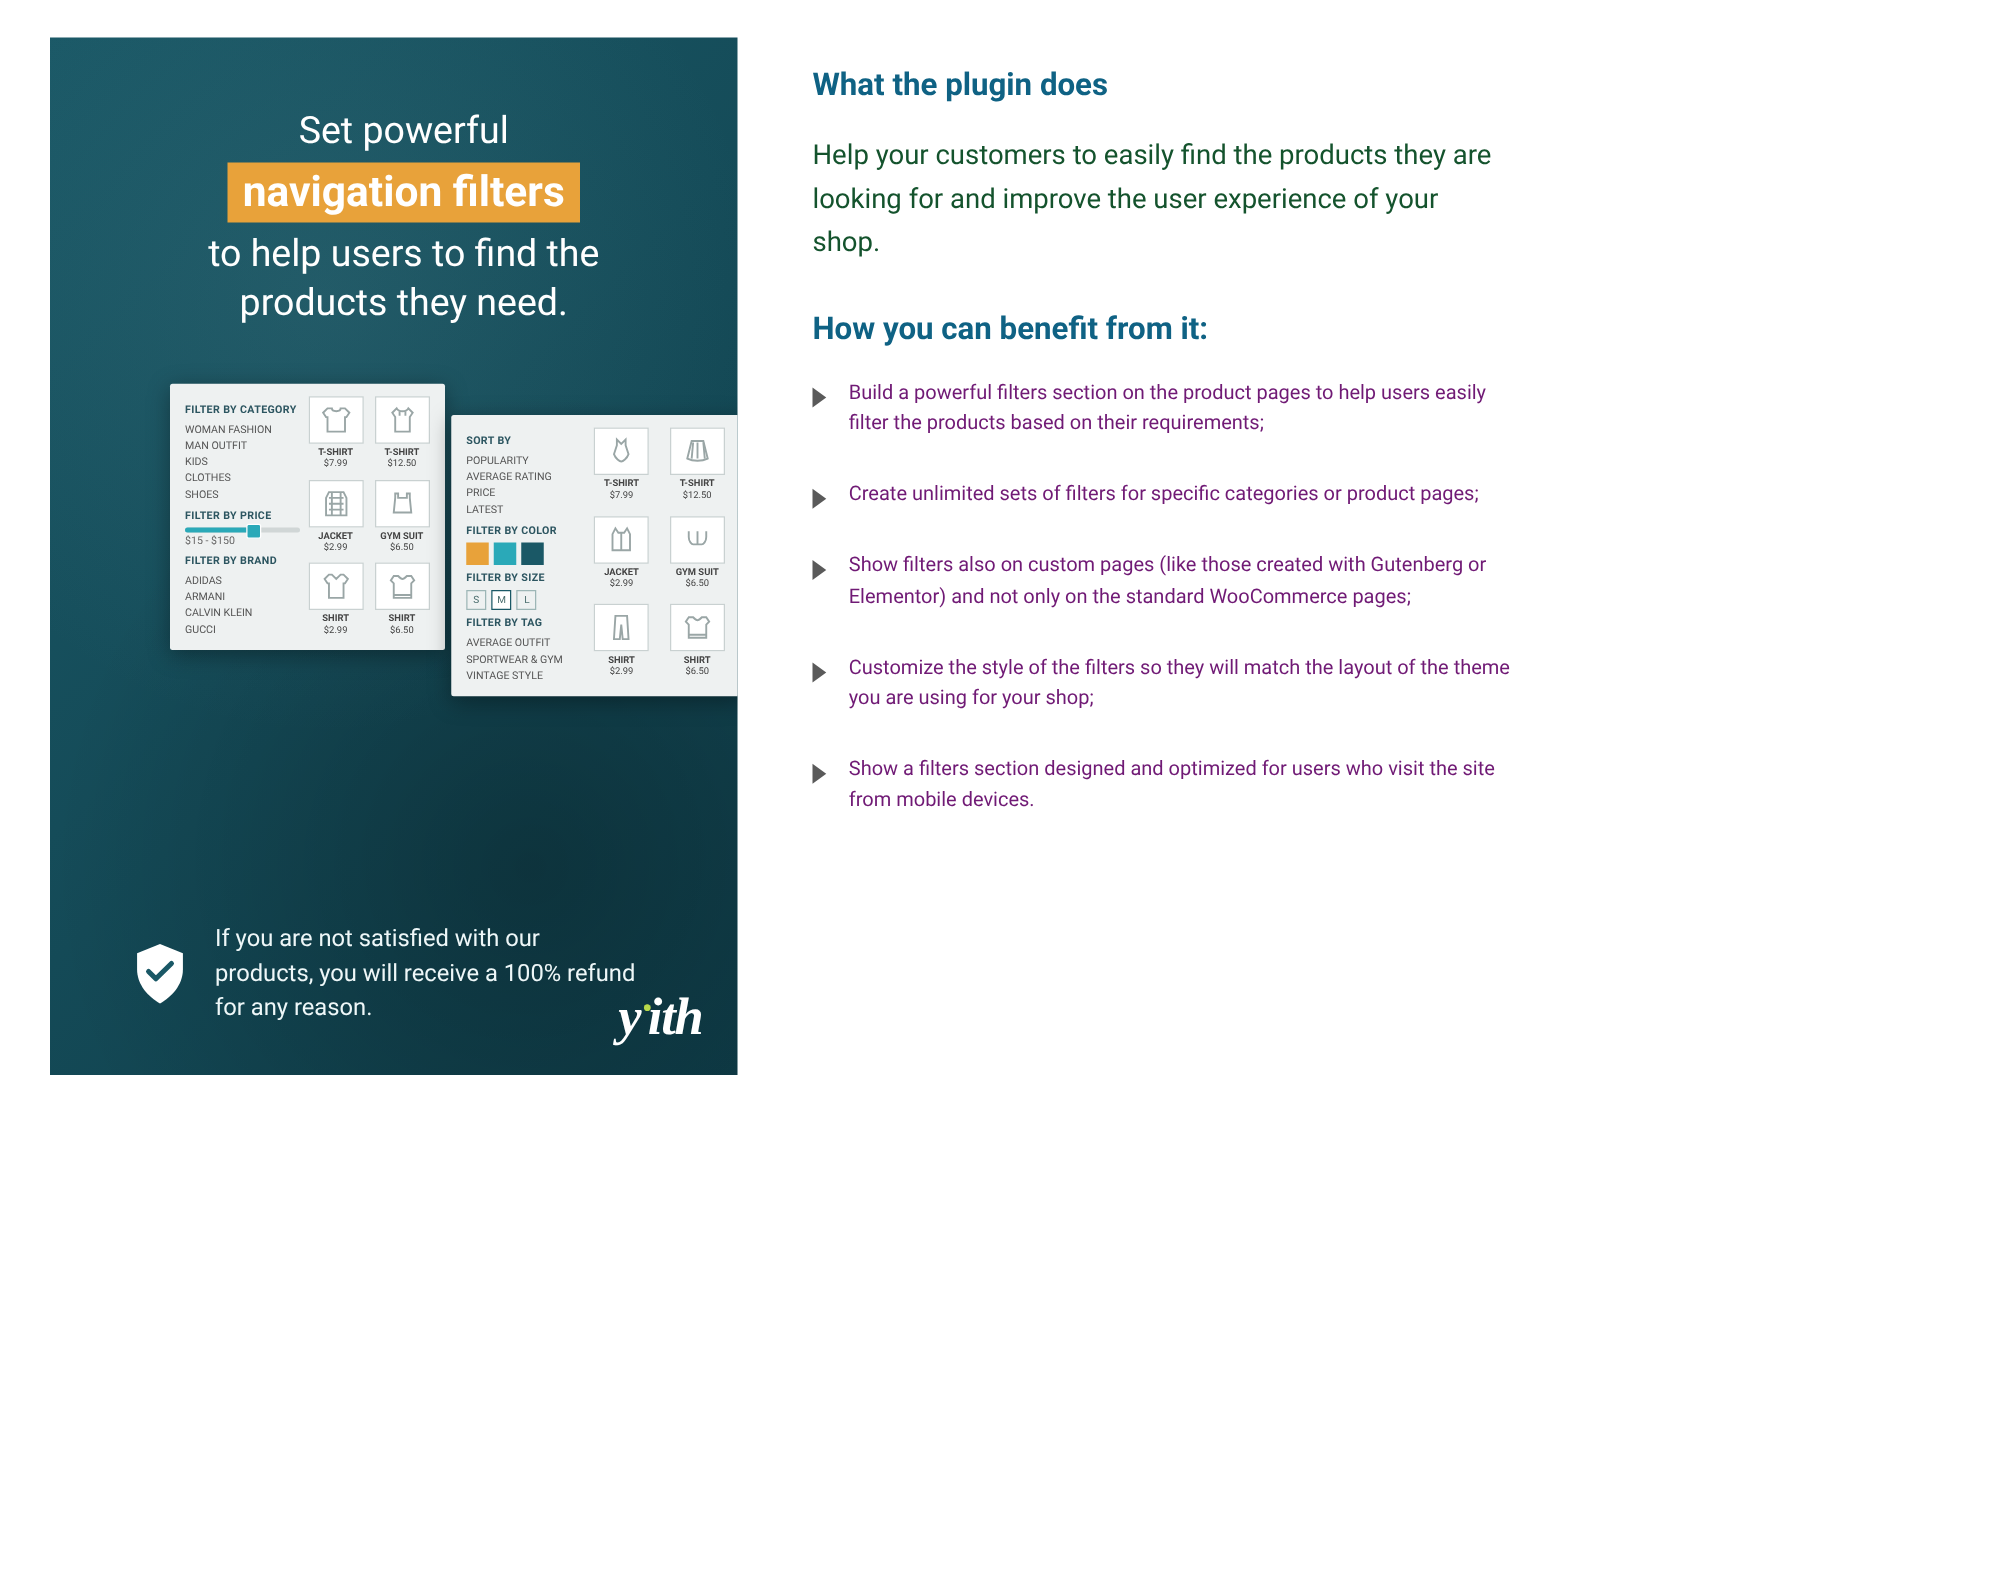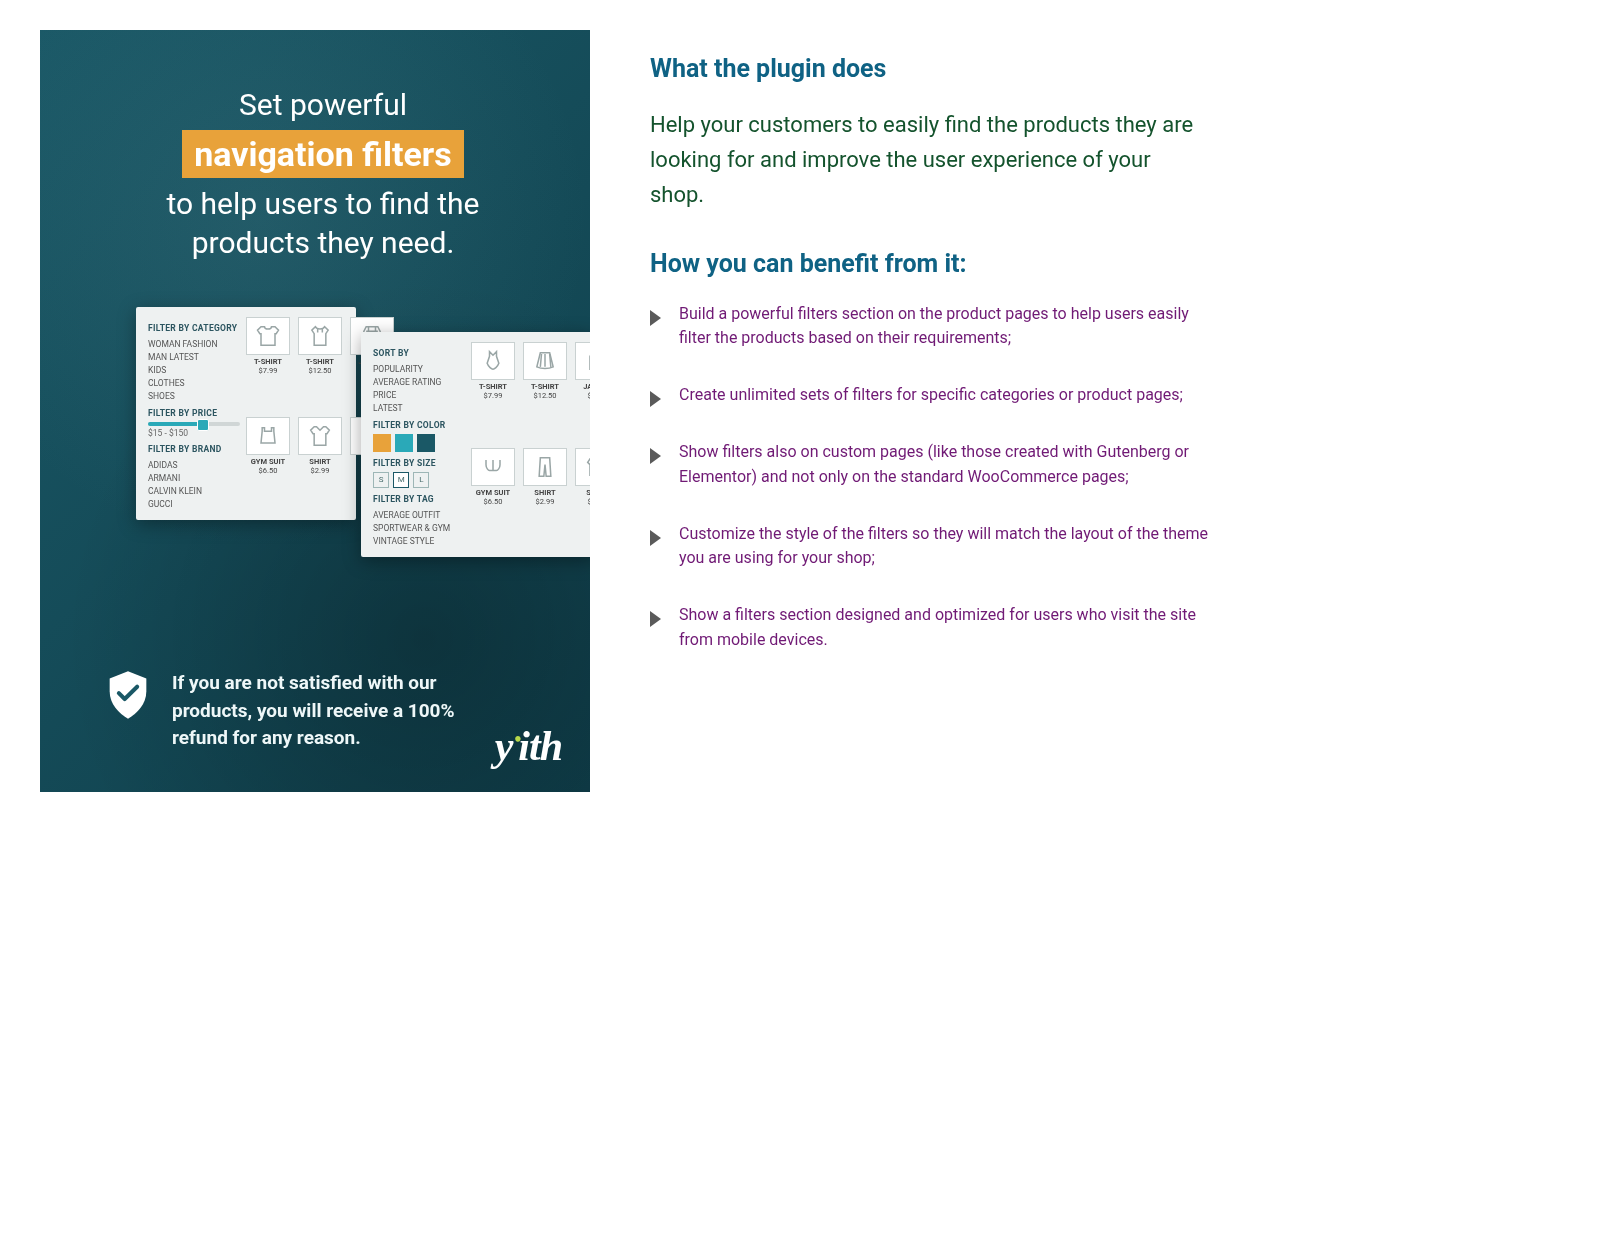--- a/index.html
+++ b/index.html
@@ -57,36 +57,35 @@
   .slider { margin: 4px 0 2px; height: 4px; background: #d0d6d6; position: relative; border-radius: 2px; }
   .slider::before { content:""; position:absolute; left:0; width:55%; height:100%; background:#2aa9b8; border-radius:2px; }
   .slider::after { content:""; position:absolute; left:53%; top:-3px; width:10px; height:10px; background:#2aa9b8; border:1px solid #fff; border-radius:2px; }
   .swatches { display:flex; gap:4px; margin:4px 0; }
   .sw { width:18px; height:18px; }
   .sw1{background:#e8a23a;} .sw2{background:#2aa9b8;} .sw3{background:#1a5866;}
   .sizebtn { display:inline-block; border:1px solid #9db6b6; width:16px; height:16px; text-align:center; font-size:8px; line-height:14px; color:#4b6e6e; margin-right:2px; }
   .sizebtn.sel{ border-color:#1a5866; background:#fff; }
   .inner-row { display:flex; gap:6px; }
   .inner-side{ flex:0 0 92px; }
-  .inner-grid{ flex:1; display:grid; grid-template-columns:1fr 1fr 1fr; gap:6px 8px; }
+  .inner-grid{ flex:1; display:grid; grid-template-columns:1fr 1fr; gap:6px 8px; }
   .prod { text-align:center; }
   .prod .imgbox{
     width:44px; height:38px; margin:0 auto 2px; border:1px solid #c9d1d1;
     background:#fff; display:flex; align-items:center; justify-content:center;
   }
   .garment { width:28px; height:28px; stroke:#9aa6a6; stroke-width:1.3; fill:none; }
   .prod .pname{ font-size:7.5px; font-weight:700; color:#444;}
   .prod .pprice{ font-size:7.5px; color:#444;}
 
   .refund-row {
     position: relative;
-    margin-top: 32px;
-    display: flex; gap: 22px; align-items:flex-start;
+    margin-top: 100px;
+    display: flex; gap: 22px; align-items:center;
     padding: 0 10px;
-    font-weight: bold;
   }
   .shield-icon {
     width: 44px; height: 52px; flex-shrink: 0;
   }
   .refund-text { font-size: 19px; line-height: 1.45; color: #eef7f8; max-width: 340px; }
   .yith-logo { position: absolute; bottom: 22px; right: 28px; font-family: Georgia, serif; font-style: italic; font-size: 42px; font-weight: 700; color:#fff; letter-spacing:-1px;}
   .yith-logo .dot{ color:#b8d94a; display:inline-block; transform:translateY(-14px) translateX(2px); font-size:20px;}
 
   .content { flex: 1; max-width: 560px; color: #3b3b3b; }
   .content h2 {
@@ -131,21 +130,21 @@
     </h1>
 
     <div class="mockups">
 
       <div class="card card1">
         <div class="inner-row">
           <div class="inner-side">
             <div class="sec-title">FILTER BY CATEGORY</div>
             <ul class="list">
               <li>WOMAN FASHION</li>
-              <li>MAN LATEST</li>
+              <li>MAN OUTFIT</li>
               <li>KIDS</li>
               <li>CLOTHES</li>
               <li>SHOES</li>
             </ul>
             <div class="sec-title">FILTER BY PRICE</div>
             <div class="slider"></div>
             <div style="font-size:8.5px;color:#666;">$15 - $150</div>
             <div class="sec-title">FILTER BY BRAND</div>
             <ul class="list">
               <li>ADIDAS</li>

